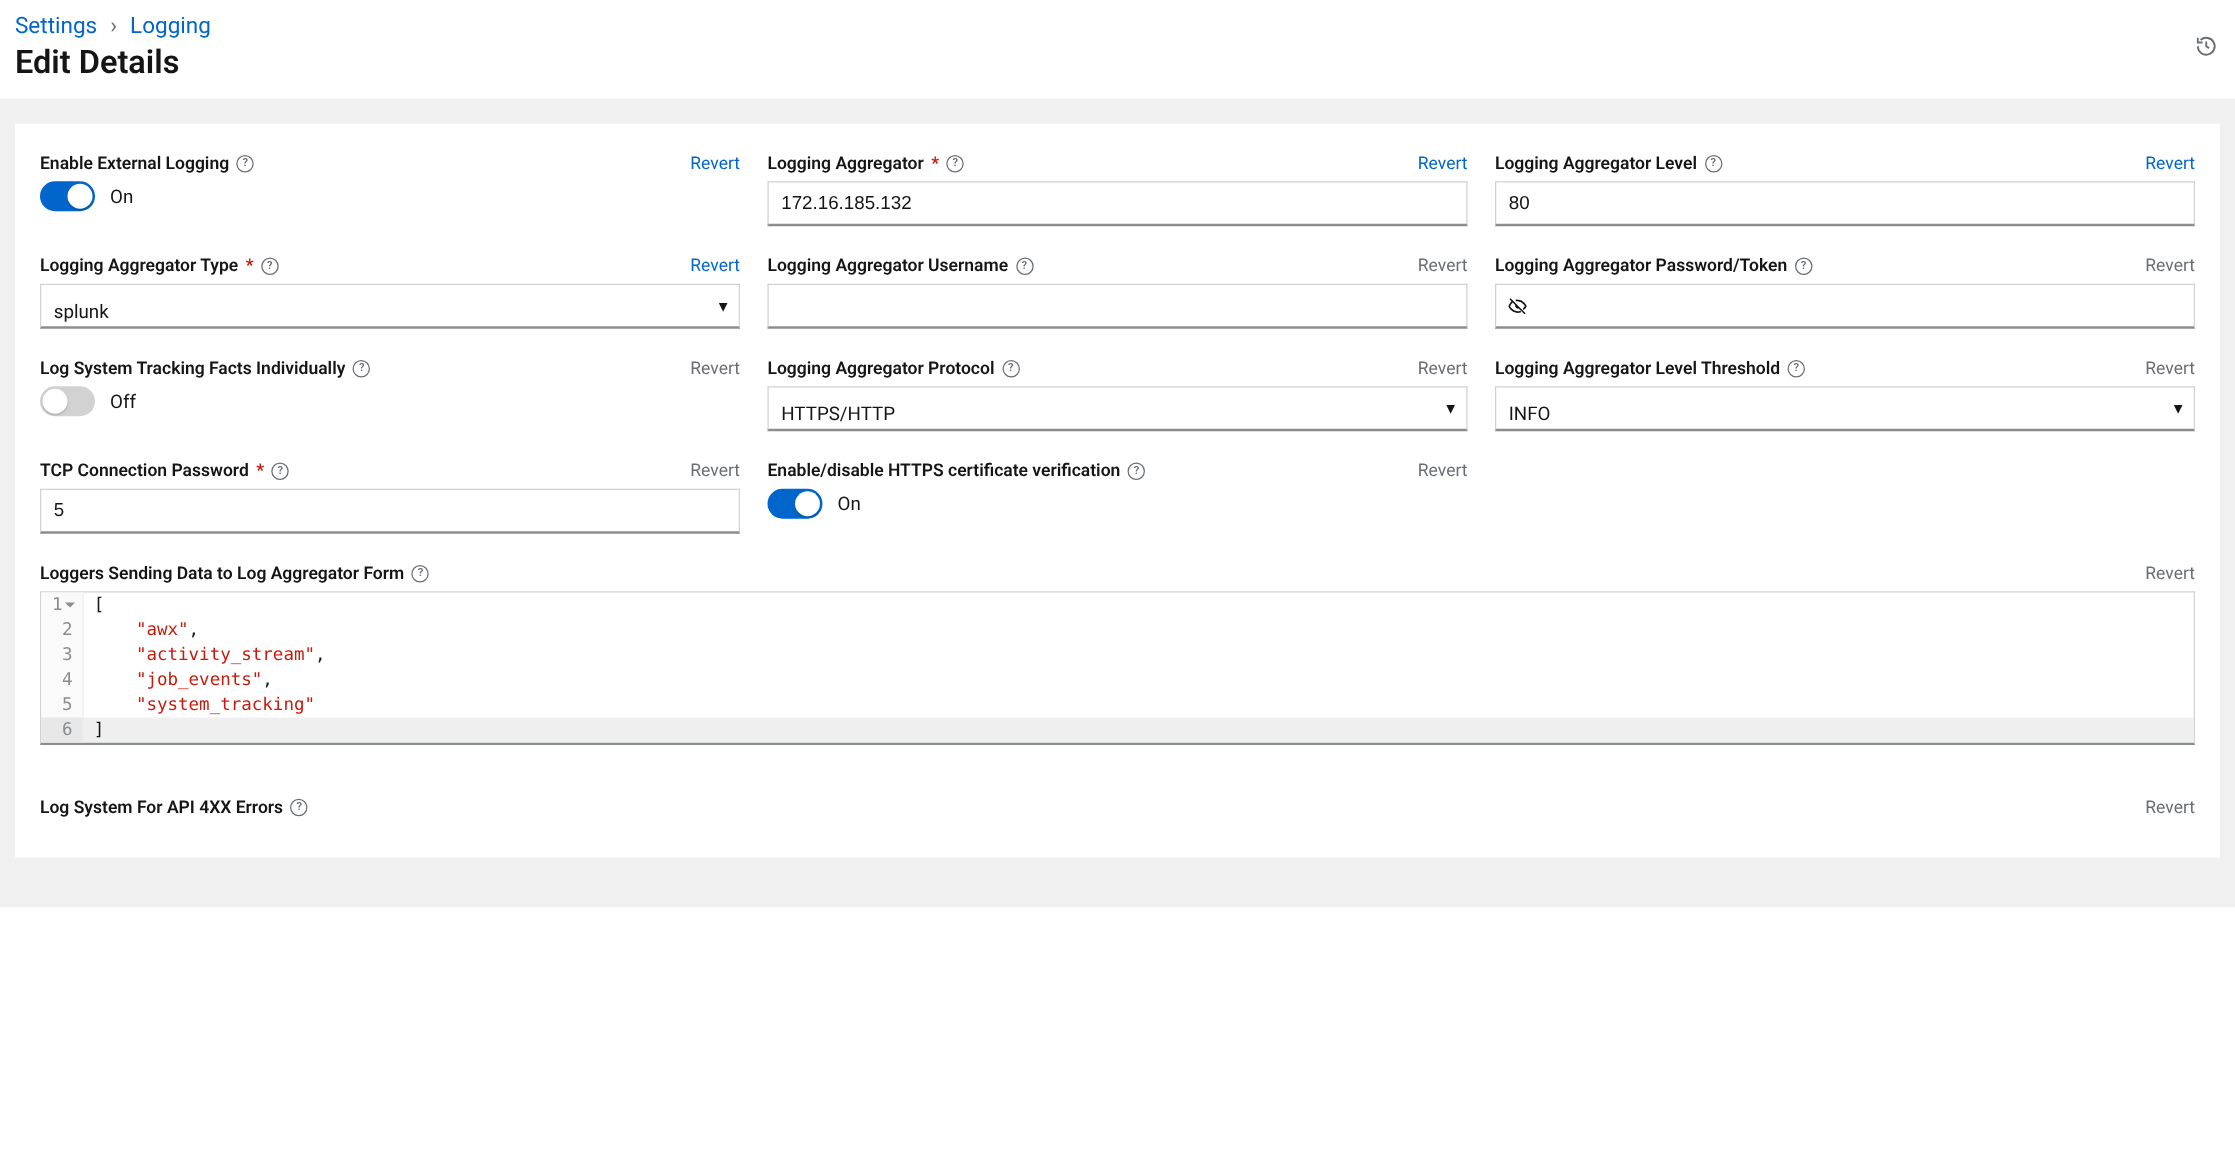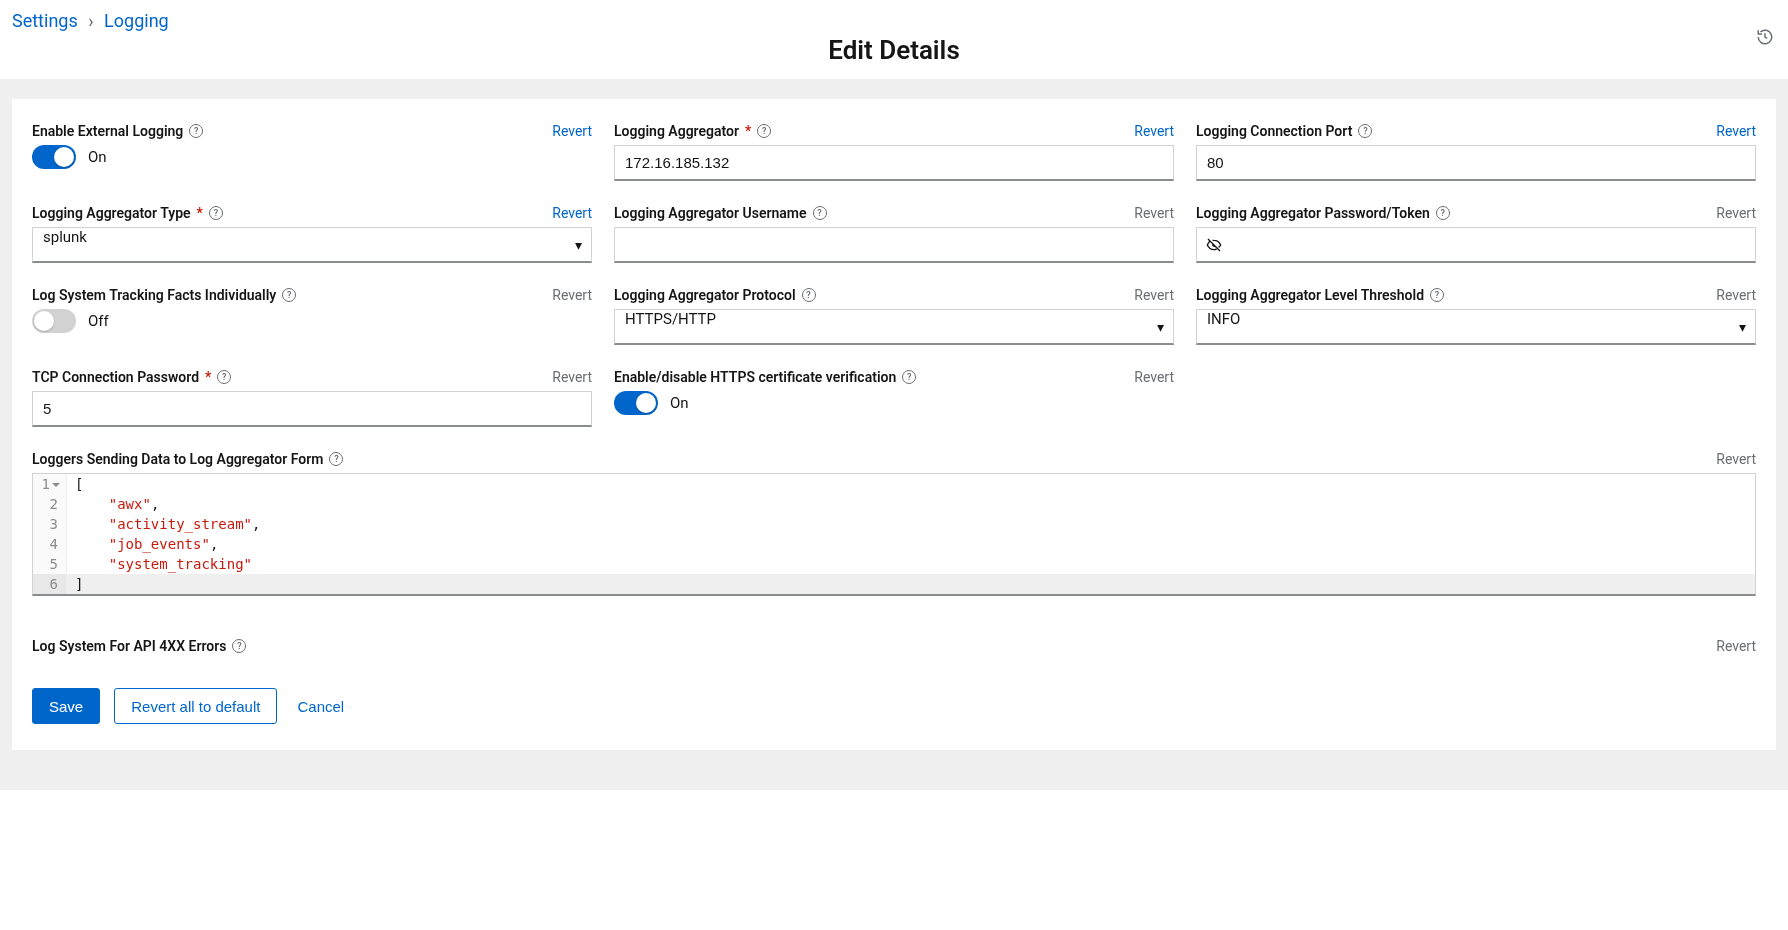--- a/index.html
+++ b/index.html
@@ -21,21 +21,20 @@
     color: #0066cc;
     text-decoration: none;
   }
   .breadcrumb .sep {
     color: #6a6e73;
     margin: 0 6px;
   }
   .page-title {
     font-size: 26px;
     font-weight: 600;
-    text-align: center;
   }
   .history-icon {
     position: absolute;
     right: 14px;
     top: 28px;
     width: 18px;
     height: 18px;
     color: #6a6e73;
     cursor: pointer;
   }
@@ -84,21 +83,21 @@
   }
   .revert {
     font-size: 14px;
     color: #0066cc;
     cursor: pointer;
   }
   .revert.muted { color: #6a6e73; cursor: default; }
   .input, .select {
     width: 100%;
     height: 36px;
-    padding: 0 10px;
+    padding: 12px 10px;
     border: 1px solid #d2d2d2;
     border-bottom: 2px solid #8a8d90;
     background: #fff;
     font-size: 15px;
     color: #151515;
     outline: none;
   }
   .select-wrap { position: relative; }
   .select-wrap .caret {
     position: absolute;
@@ -243,21 +242,21 @@
             <span class="help">?</span>
           </span>
           <span class="revert">Revert</span>
         </div>
         <input class="input" value="172.16.185.132" style="">
       </div>
 
       <div class="field">
         <div class="label-row">
           <span class="label">
-            <span>Logging Connection Port</span>
+            <span>Logging Aggregator Level</span>
             <span class="help">?</span>
           </span>
           <span class="revert">Revert</span>
         </div>
         <input class="input" value="80" style="">
       </div>
 
       <div class="field">
         <div class="label-row">
           <span class="label">
@@ -416,19 +415,14 @@
           <span class="label">
             <span>Log System For API 4XX Errors</span>
             <span class="help">?</span>
           </span>
           <span class="revert muted">Revert</span>
         </div>
       </div>
 
     </div>
 
-    <div class="actions">
-      <button class="btn primary">Save</button>
-      <button class="btn secondary">Revert all to default</button>
-      <button class="btn link">Cancel</button>
-    </div>
   </div>
 </div>
 
 </body></html>

